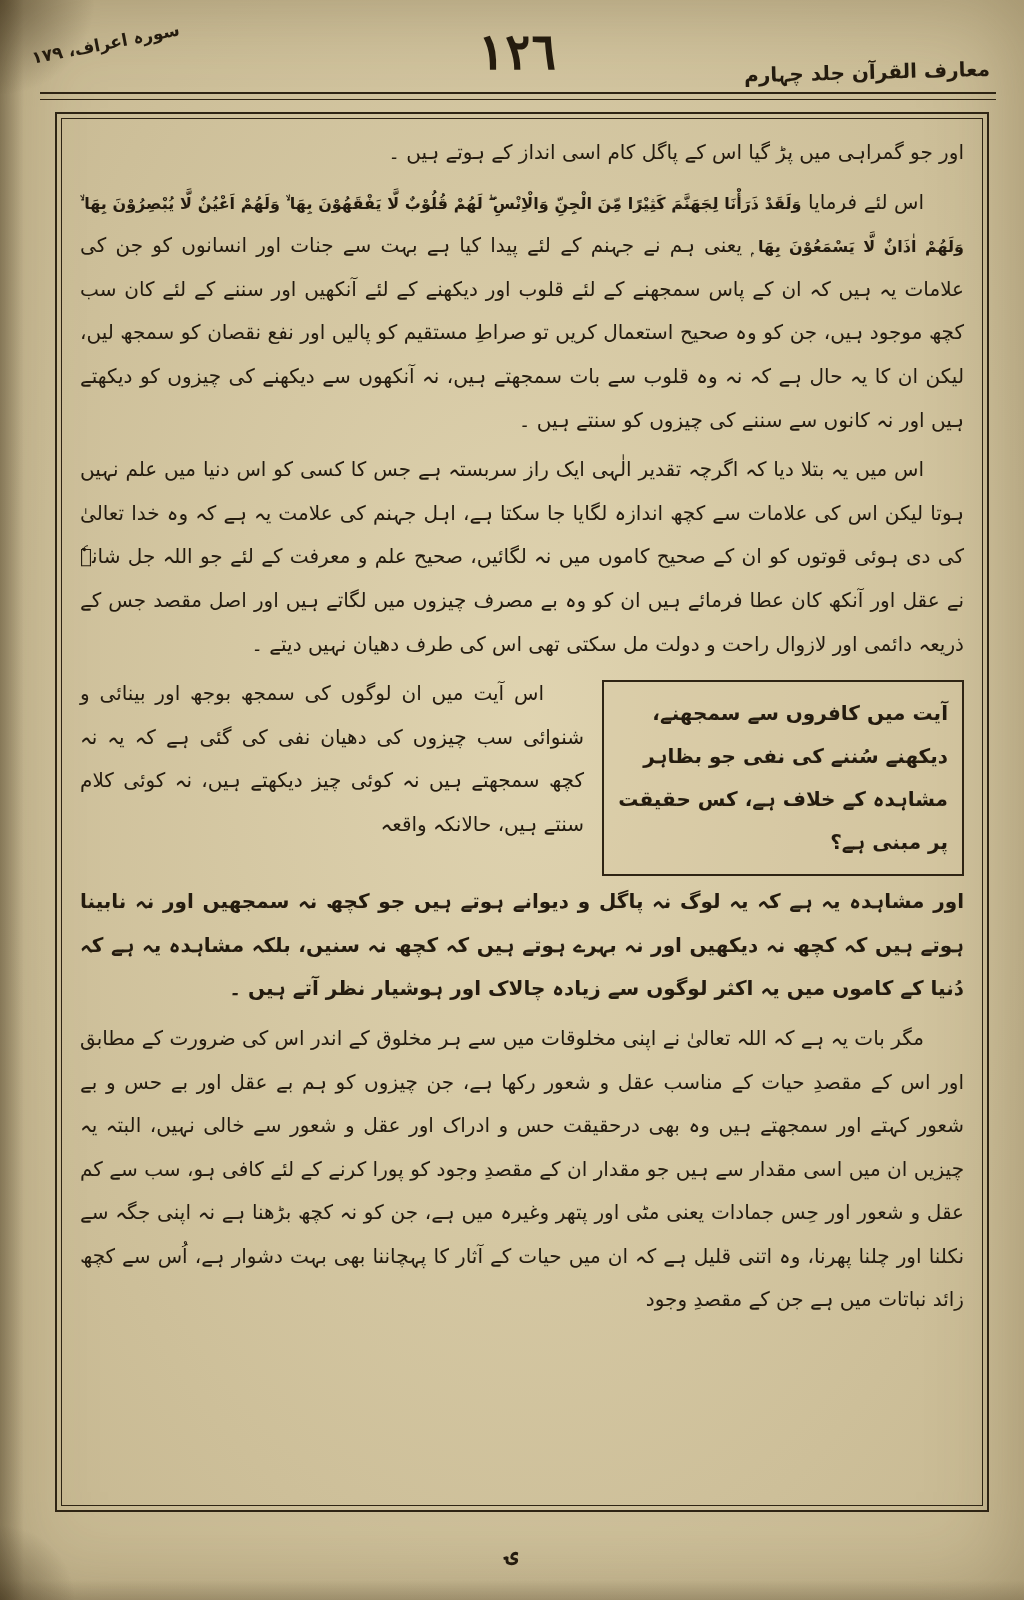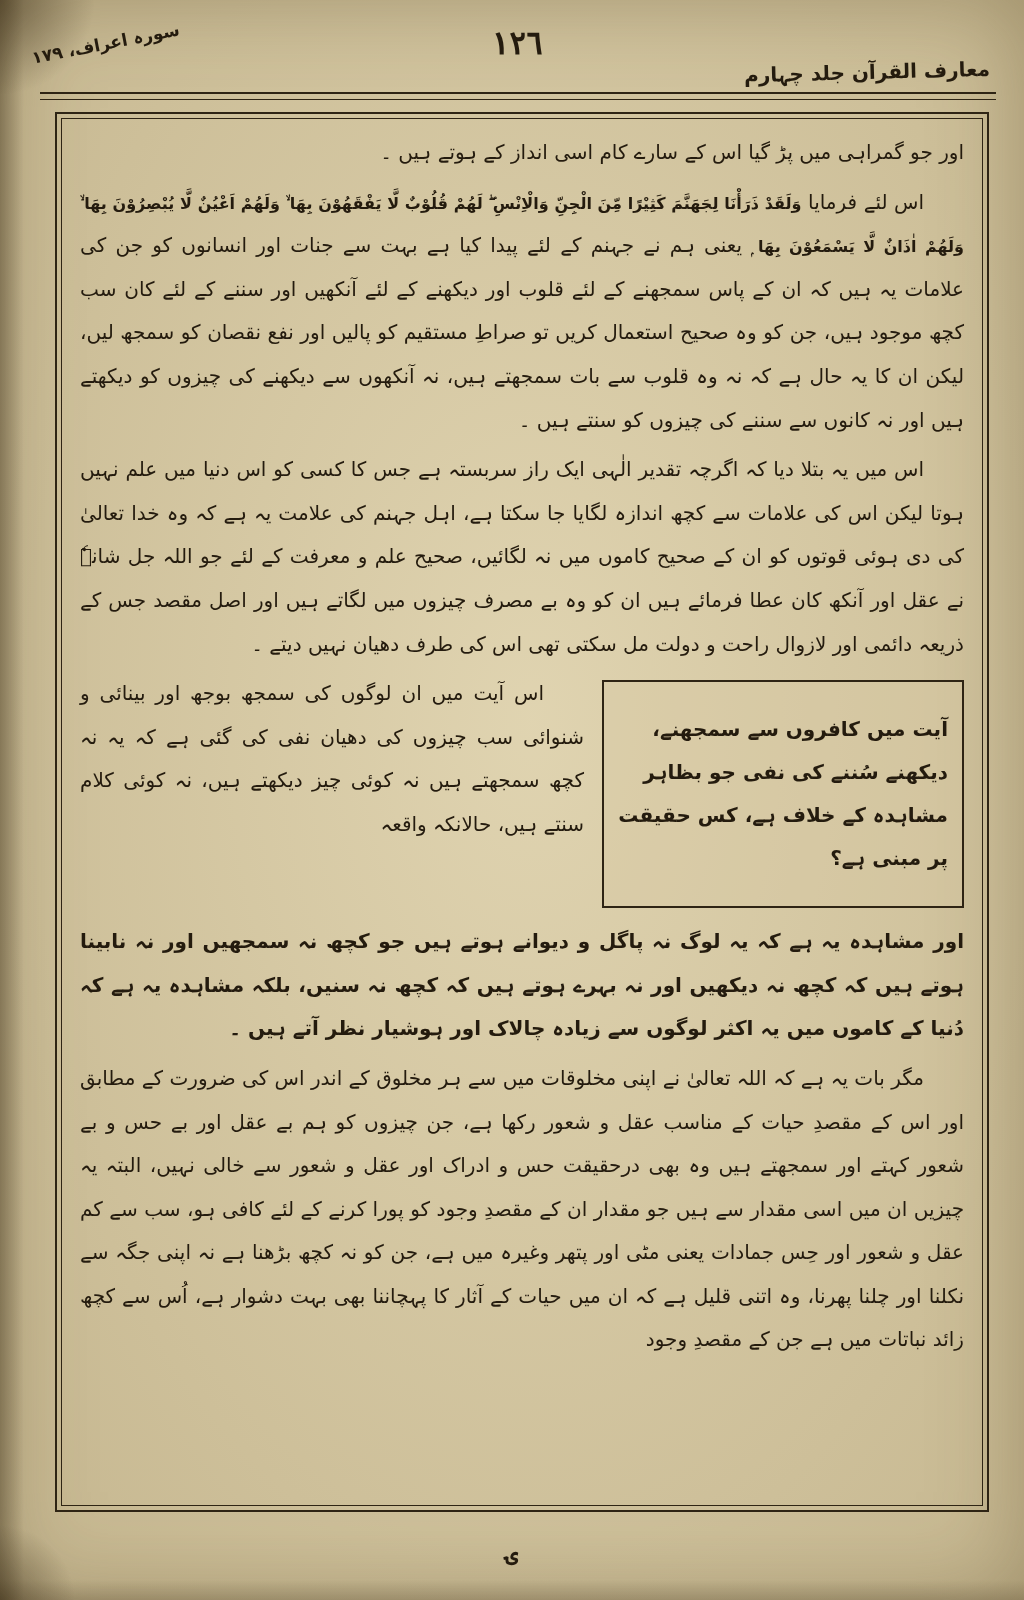--- a/index.html
+++ b/index.html
@@ -17,21 +17,21 @@
     box-shadow: inset 0 0 90px rgba(80,62,30,.35);
     overflow:hidden;
     font-family:"DejaVu Sans", sans-serif;
     color:#241b0e;
   }
   
   .page-number{
     position:absolute;top:26px;left:0;right:0;
     text-align:center;
     font-family:"DejaVu Serif", serif;
-    font-size:30px;font-weight:bold;
+    font-size:46px;font-weight:bold;
     letter-spacing:2px;
     padding-left:11px;
   }
   .header-rule{
     position:absolute;top:92px;left:40px;right:28px;
     height:5px;
     border-top:2.5px solid #2e2414;
     border-bottom:1.5px solid #2e2414;
   }
   .header-right{
@@ -68,23 +68,23 @@
   .content p{margin:0 0 6px 0;}
   .indent{text-indent:40px;}
   .verse{
     font-size:16px;
     font-weight:bold;
     line-height:2.0;
   }
   .note-box{
     float:right;
     width:330px;
-    margin:8px 0 12px 18px;
+    margin:8px 0 4px 18px;
     border:2px solid #2e2414;
-    padding:26px 14px;
+    padding:10px 14px;
     font-weight:600;
     text-align:right;
     line-height:2.15;
     background:rgba(215,201,162,.4);
   }
   .clear{clear:both;font-weight:bold;}
   
   .catchword{
     position:absolute;bottom:34px;left:0;right:0;
     text-align:center;
@@ -98,21 +98,21 @@
 
   <div class="page-number">۱۲۶</div>
   <div class="header-right">معارف القرآن جلد چہارم</div>
   <div class="header-left">سورہ اعراف، ۱۷۹</div>
   <div class="header-rule"></div>
 
   <div class="frame">
     <div class="frame-inner">
       <div class="content">
 
-        <p>اور جو گمراہی میں پڑ گیا اس کے سارے کام اسی انداز کے ہوتے ہیں ۔</p>
+        <p>اور جو گمراہی میں پڑ گیا اس کے پاگل کام اسی انداز کے ہوتے ہیں ۔</p>
 
         <p class="indent"><span>اس لئے فرمایا </span><span class="verse">وَلَقَدْ ذَرَأْنَا لِجَهَنَّمَ كَثِيْرًا مِّنَ الْجِنِّ وَالْاِنْسِ ۖ لَهُمْ قُلُوْبٌ لَّا يَفْقَهُوْنَ بِهَا ۙ وَلَهُمْ اَعْيُنٌ لَّا يُبْصِرُوْنَ بِهَا ۙ وَلَهُمْ اٰذَانٌ لَّا يَسْمَعُوْنَ بِهَا ۭ</span><span> یعنی ہم نے جہنم کے لئے پیدا کیا ہے بہت سے جنات اور انسانوں کو جن کی علامات یہ ہیں کہ ان کے پاس سمجھنے کے لئے قلوب اور دیکھنے کے لئے آنکھیں اور سننے کے لئے کان سب کچھ موجود ہیں، جن کو وہ صحیح استعمال کریں تو صراطِ مستقیم کو پالیں اور نفع نقصان کو سمجھ لیں، لیکن ان کا یہ حال ہے کہ نہ وہ قلوب سے بات سمجھتے ہیں، نہ آنکھوں سے دیکھنے کی چیزوں کو دیکھتے ہیں اور نہ کانوں سے سننے کی چیزوں کو سنتے ہیں ۔</span></p>
 
         <p class="indent">اس میں یہ بتلا دیا کہ اگرچہ تقدیر الٰہی ایک راز سربستہ ہے جس کا کسی کو اس دنیا میں علم نہیں ہوتا لیکن اس کی علامات سے کچھ اندازہ لگایا جا سکتا ہے، اہل جہنم کی علامت یہ ہے کہ وہ خدا تعالیٰ کی دی ہوئی قوتوں کو ان کے صحیح کاموں میں نہ لگائیں، صحیح علم و معرفت کے لئے جو اللہ جل شانہٗ نے عقل اور آنکھ کان عطا فرمائے ہیں ان کو وہ بے مصرف چیزوں میں لگاتے ہیں اور اصل مقصد جس کے ذریعہ دائمی اور لازوال راحت و دولت مل سکتی تھی اس کی طرف دھیان نہیں دیتے ۔</p>
 
         <div class="note-box"><span>آیت میں کافروں سے سمجھنے، دیکھنے سُننے کی نفی جو بظاہر مشاہدہ کے خلاف ہے، کس حقیقت پر مبنی ہے؟</span></div>
 
         <p class="indent">اس آیت میں ان لوگوں کی سمجھ بوجھ اور بینائی و شنوائی سب چیزوں کی دھیان نفی کی گئی ہے کہ یہ نہ کچھ سمجھتے ہیں نہ کوئی چیز دیکھتے ہیں، نہ کوئی کلام سنتے ہیں، حالانکہ واقعہ</p>
 
         <p class="clear">اور مشاہدہ یہ ہے کہ یہ لوگ نہ پاگل و دیوانے ہوتے ہیں جو کچھ نہ سمجھیں اور نہ نابینا ہوتے ہیں کہ کچھ نہ دیکھیں اور نہ بہرے ہوتے ہیں کہ کچھ نہ سنیں، بلکہ مشاہدہ یہ ہے کہ دُنیا کے کاموں میں یہ اکثر لوگوں سے زیادہ چالاک اور ہوشیار نظر آتے ہیں ۔</p>

